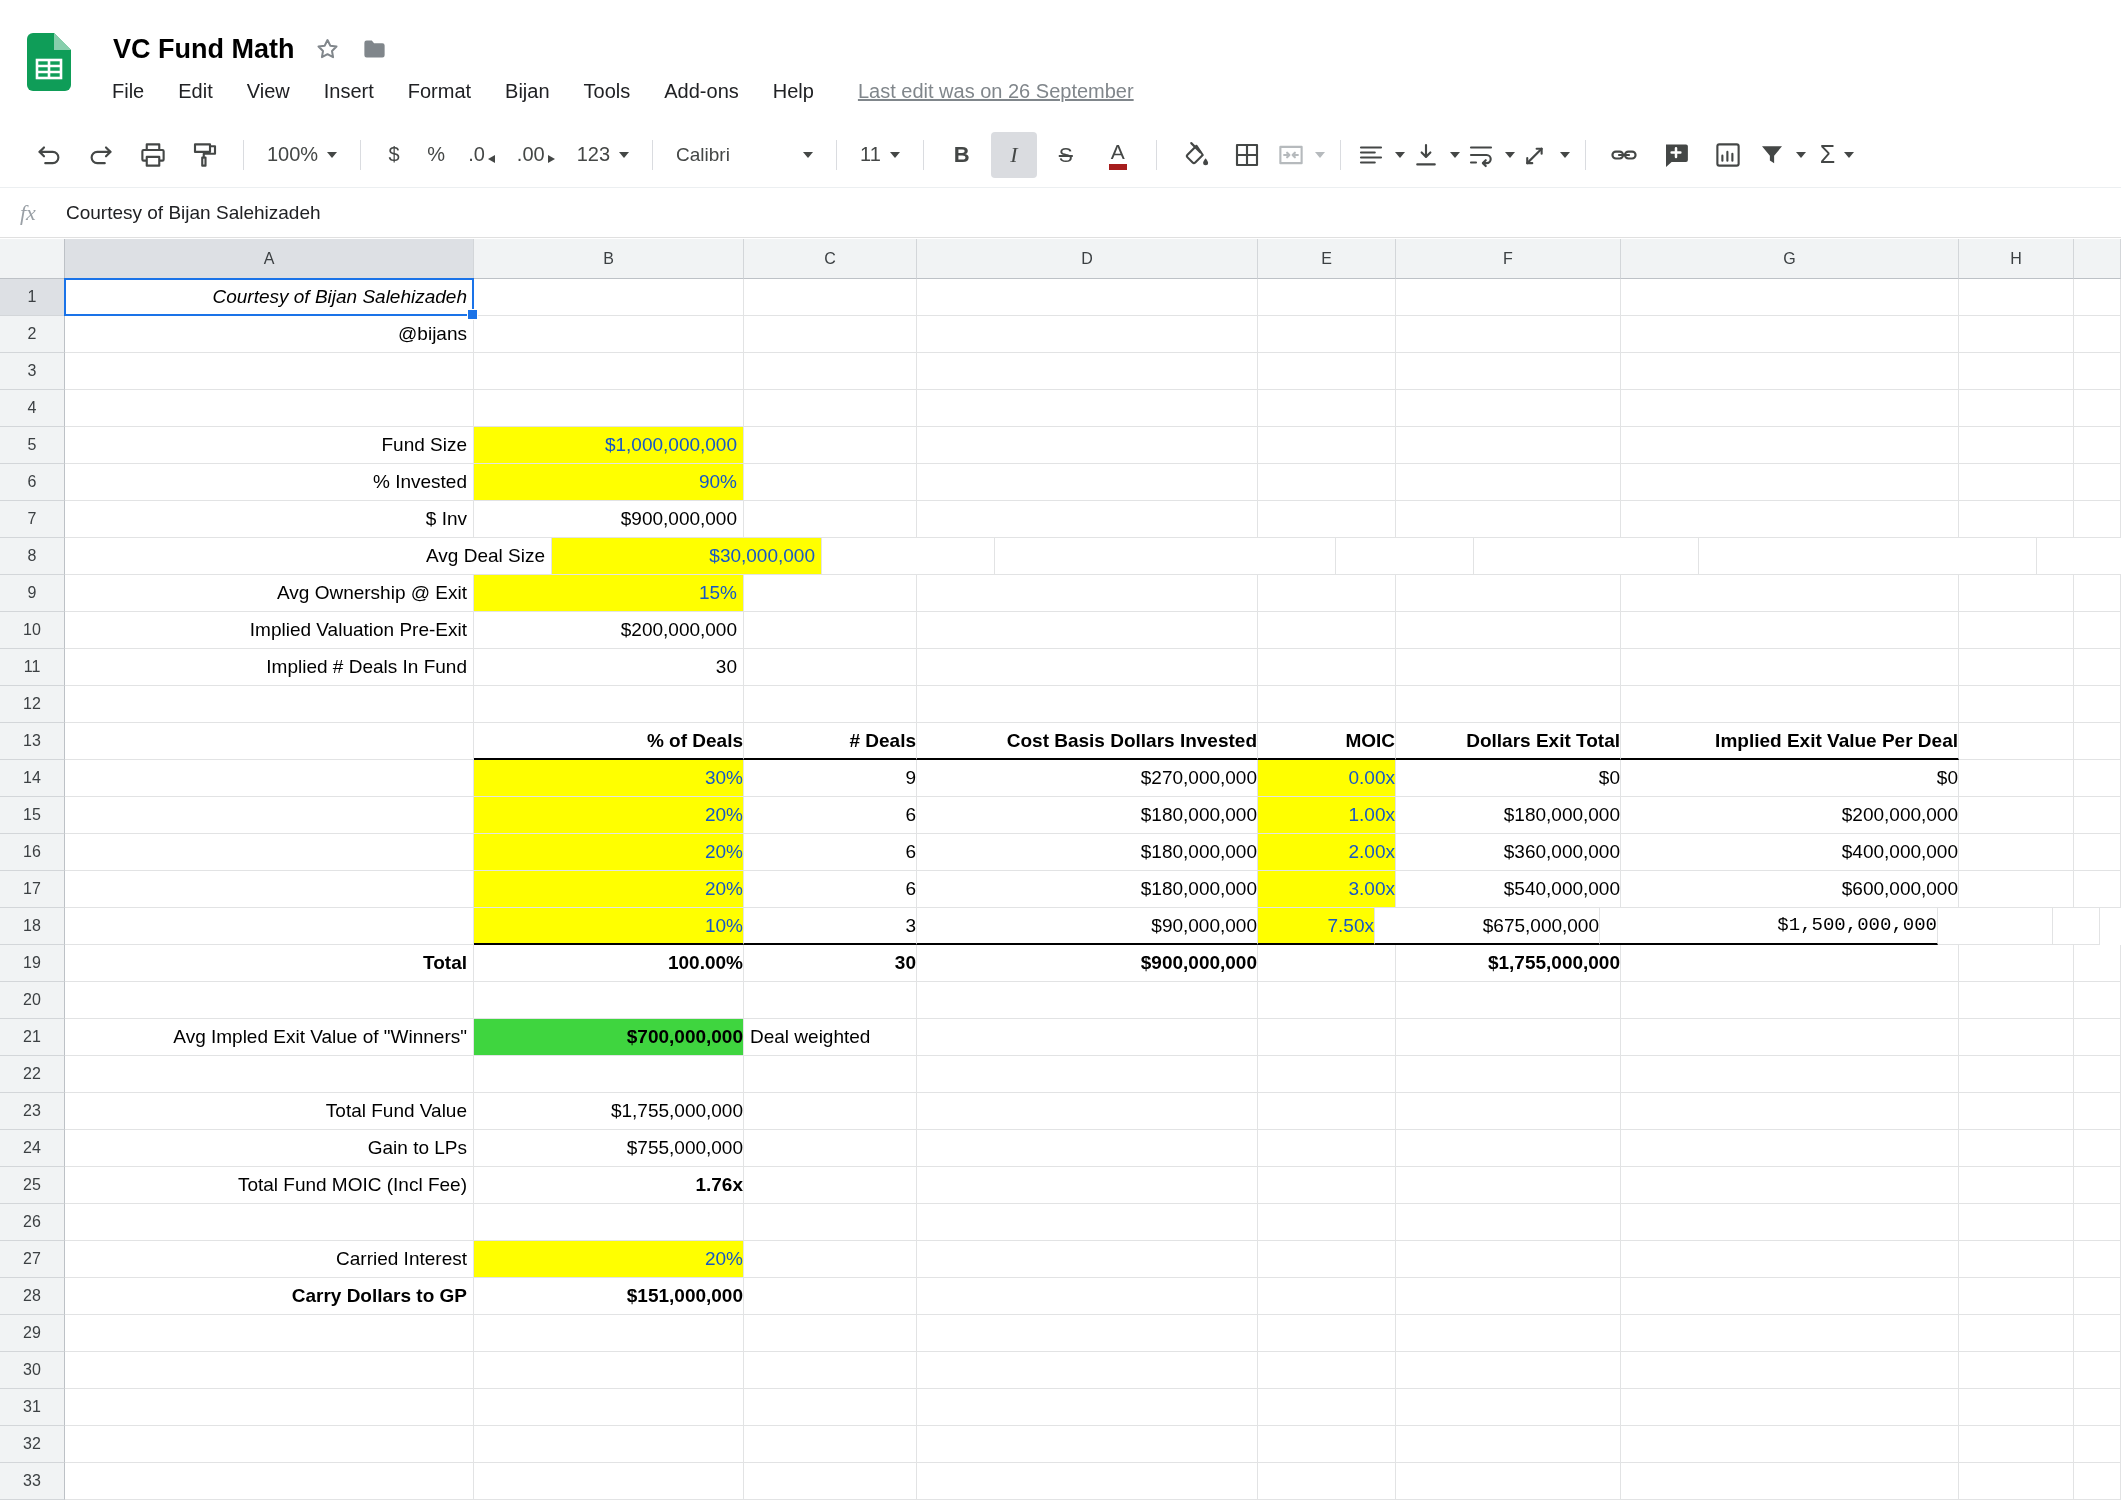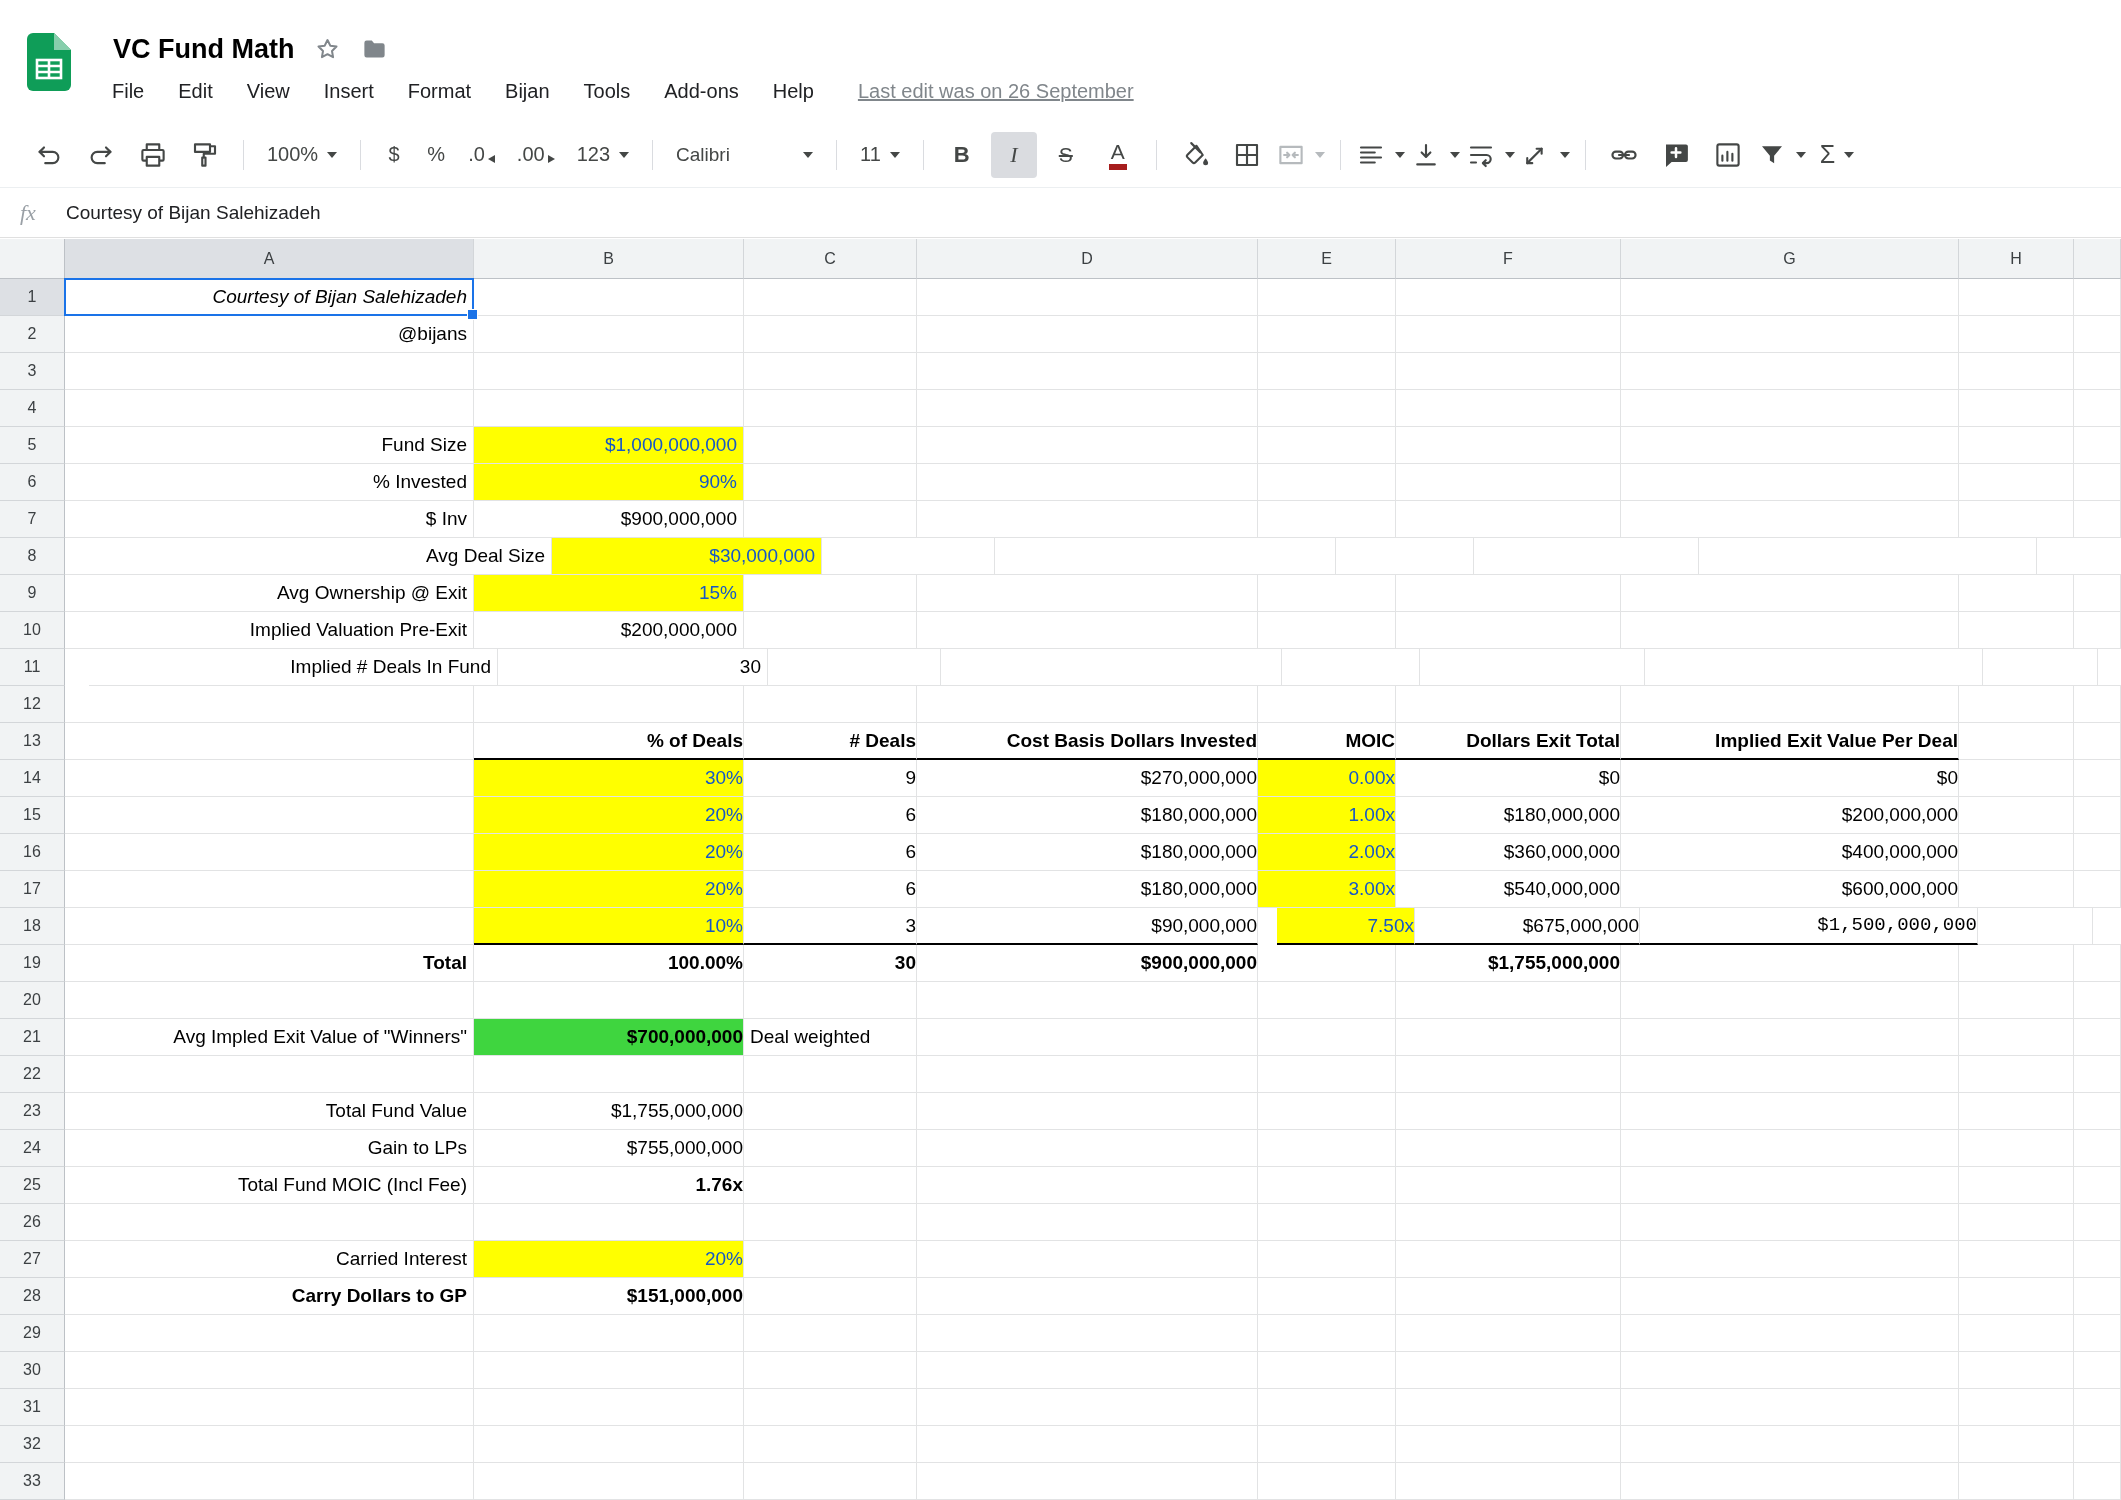--- a/index.html
+++ b/index.html
@@ -395,21 +395,21 @@
         <div class="cell" style="width: 173px;"></div>
         <div class="cell" style="width: 341px;"></div>
         <div class="cell" style="width: 138px;"></div>
         <div class="cell" style="width: 225px;"></div>
         <div class="cell" style="width: 338px;"></div>
         <div class="cell" style="width: 115px;"></div>
         <div class="cell" style="width: 47px;"></div>
       </div>
       <div class="row">
         <div class="row-h">11</div>
-        <div class="cell right" style="width: 409px; margin-left: 24px;">Implied # Deals In Fund</div>
+        <div class="cell right" style="width: 409px;">Implied # Deals In Fund</div>
         <div class="cell right" style="width: 270px;">30</div>
         <div class="cell" style="width: 173px;"></div>
         <div class="cell" style="width: 341px;"></div>
         <div class="cell" style="width: 138px;"></div>
         <div class="cell" style="width: 225px;"></div>
         <div class="cell" style="width: 338px;"></div>
         <div class="cell" style="width: 115px;"></div>
         <div class="cell" style="width: 47px;"></div>
       </div>
       <div class="row">
@@ -483,21 +483,21 @@
         <div class="cell center" style="width: 338px;">$600,000,000</div>
         <div class="cell" style="width: 115px;"></div>
         <div class="cell" style="width: 47px;"></div>
       </div>
       <div class="row">
         <div class="row-h">18</div>
         <div class="cell" style="width: 409px;"></div>
         <div class="cell center yellow blue rule" style="width: 270px;">10%</div>
         <div class="cell center rule" style="width: 173px;">3</div>
         <div class="cell center rule" style="width: 341px;">$90,000,000</div>
-        <div class="cell center yellow blue rule" style="width: 138px; margin-left: 19px;">7.50x</div>
+        <div class="cell center yellow blue rule" style="width: 117px;">7.50x</div>
         <div class="cell center rule" style="width: 225px;">$675,000,000</div>
         <div class="cell center rule" style="width: 338px; font-family: Liberation Mono, monospace;">$1,500,000,000</div>
         <div class="cell" style="width: 115px;"></div>
         <div class="cell" style="width: 47px;"></div>
       </div>
       <div class="row">
         <div class="row-h">19</div>
         <div class="cell right bold" style="width: 409px;">Total</div>
         <div class="cell center bold" style="width: 270px;">100.00%</div>
         <div class="cell center bold" style="width: 173px;">30</div>

